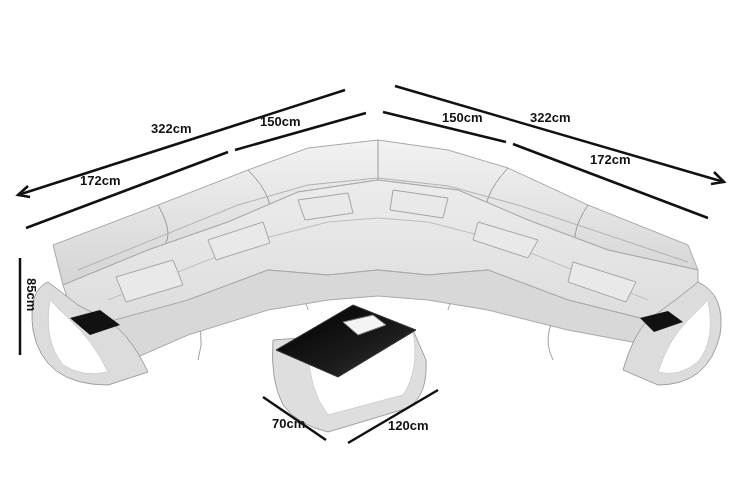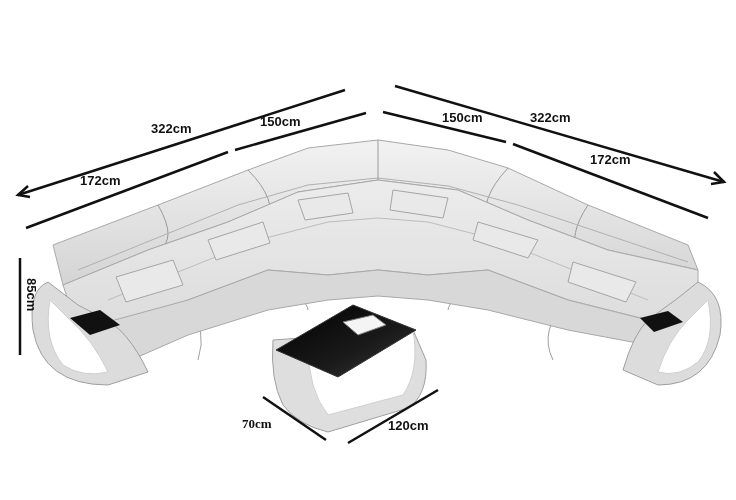--- a/index.html
+++ b/index.html
@@ -99,15 +99,15 @@
   </svg>
 
   
   <span class="dim-label" style="left:143px;top:121px;">322cm</span>
   <span class="dim-label" style="left:252px;top:114px;">150cm</span>
   <span class="dim-label" style="left:72px;top:173px;">172cm</span>
   <span class="dim-label" style="left:434px;top:110px;">150cm</span>
   <span class="dim-label" style="left:522px;top:110px;">322cm</span>
   <span class="dim-label" style="left:582px;top:152px;">172cm</span>
   <span class="dim-label vert" style="left:31px;top:278px;">85cm</span>
-  <span class="dim-label" style="left:234px;top:416px;font-family:Liberation Serif, serif;">70cm</span>
+  <span class="dim-label" style="left:264px;top:416px;">70cm</span>
   <span class="dim-label" style="left:380px;top:418px;text-align:right;">120cm</span>
 </div>
 
 </body></html>

